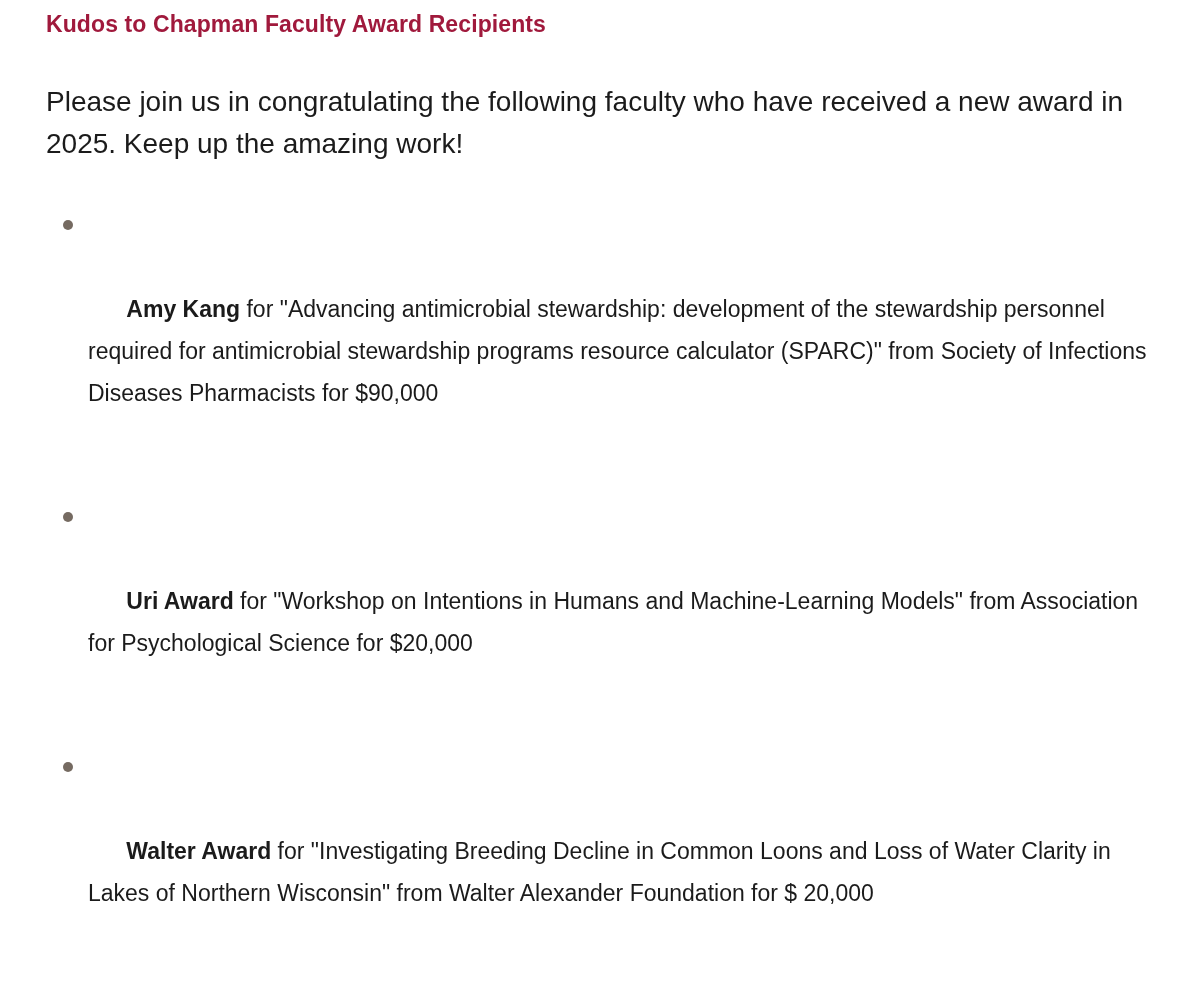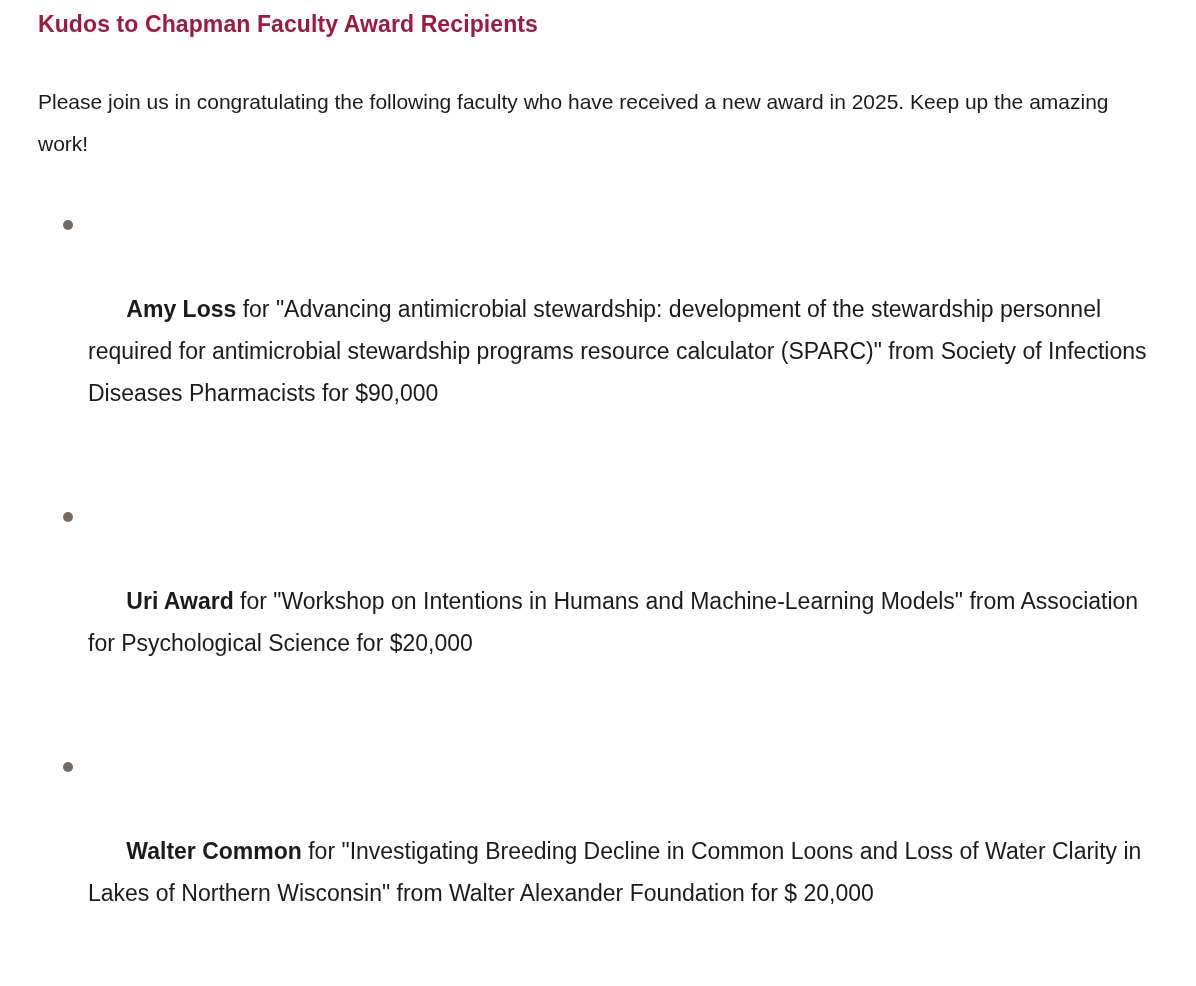--- a/index.html
+++ b/index.html
@@ -18,30 +18,30 @@
     font-family: "Liberation Sans", "DejaVu Sans", sans-serif;
     color: var(--body-text);
     overflow: hidden;
   }
   .page {
     width: 1196px;
     height: 986px;
     padding: 0 40px 0 38px;
   }
   .page-title {
-    margin: 10px 0 0 0;
+    margin: 10px 0 0 8px;
     font-size: 23px;
     line-height: 28px;
     font-weight: 700;
     color: var(--heading);
     letter-spacing: 0.1px;
   }
   .intro {
-    margin: 43px 0 0 0;
-    font-size: 21px;
+    margin: 43px 0 0 8px;
+    font-size: 28px;
     line-height: 42px;
     white-space: pre-wrap;
   }
   ul.recipients {
     margin: 39px 0 0 0;
     padding: 0;
     list-style: none;
   }
   ul.recipients li {
     position: relative;
@@ -67,26 +67,26 @@
 
 <div class="page">
 
   <h1 class="page-title">Kudos to Chapman Faculty Award Recipients</h1>
 
   <p class="intro">Please join us in congratulating the following faculty who have received a new award in 2025. Keep up the amazing work!</p>
 
   <ul class="recipients">
     <li>
       <span class="bullet-dot"></span>
-      <strong class="recipient-name">Amy Loss</strong><span class="recipient-details"> for "Advancing antimicrobial stewardship: development of the stewardship personnel required for antimicrobial stewardship programs resource calculator (SPARC)" from Society of Infections Diseases Pharmacists for $90,000</span>
+      <strong class="recipient-name">Amy Kang</strong><span class="recipient-details"> for "Advancing antimicrobial stewardship: development of the stewardship personnel required for antimicrobial stewardship programs resource calculator (SPARC)" from Society of Infections Diseases Pharmacists for $90,000</span>
     </li>
     <li>
       <span class="bullet-dot"></span>
       <strong class="recipient-name">Uri Award</strong><span class="recipient-details"> for "Workshop on Intentions in Humans and Machine-Learning Models" from Association for Psychological Science for $20,000</span>
     </li>
     <li>
       <span class="bullet-dot"></span>
-      <strong class="recipient-name">Walter Common</strong><span class="recipient-details"> for "Investigating Breeding Decline in Common Loons and Loss of Water Clarity in Lakes of Northern Wisconsin" from Walter Alexander Foundation for $ 20,000</span>
+      <strong class="recipient-name">Walter Award</strong><span class="recipient-details"> for "Investigating Breeding Decline in Common Loons and Loss of Water Clarity in Lakes of Northern Wisconsin" from Walter Alexander Foundation for $ 20,000</span>
     </li>
 
   </ul>
 
 </div>
 
 </body></html>

